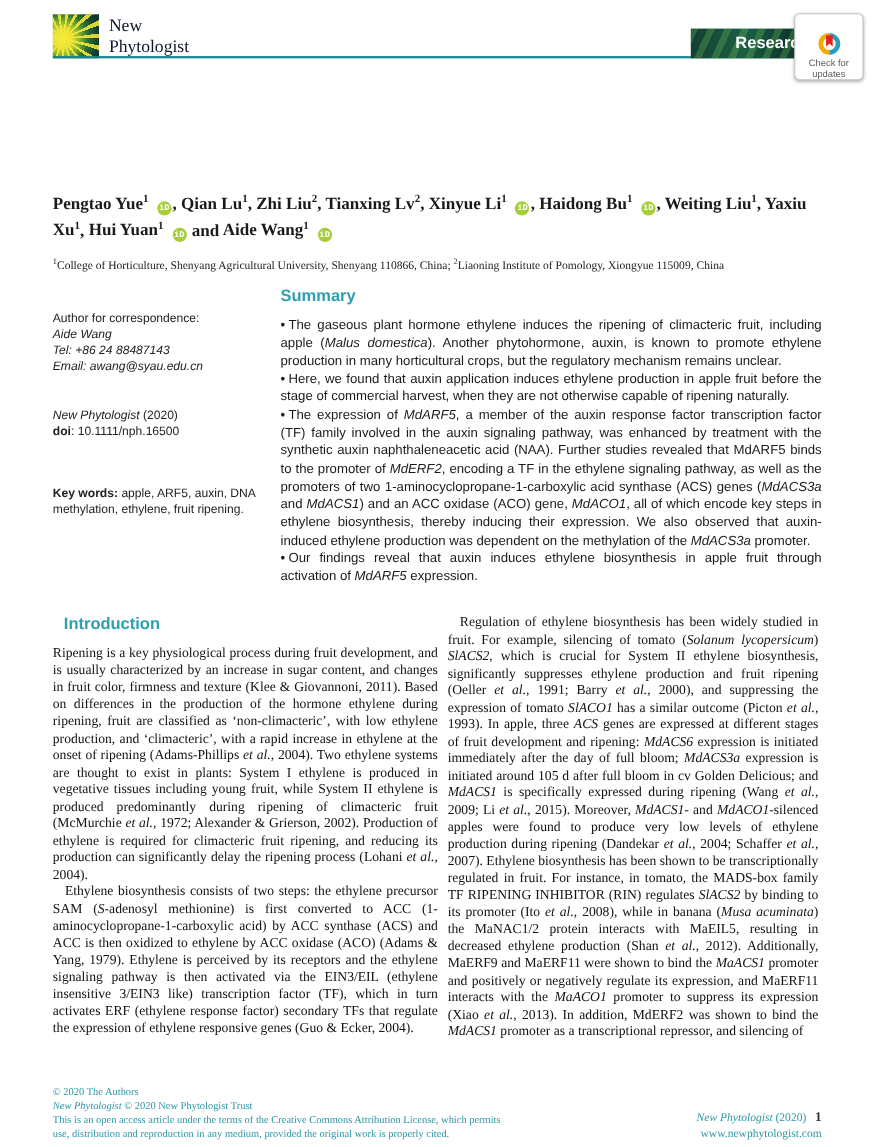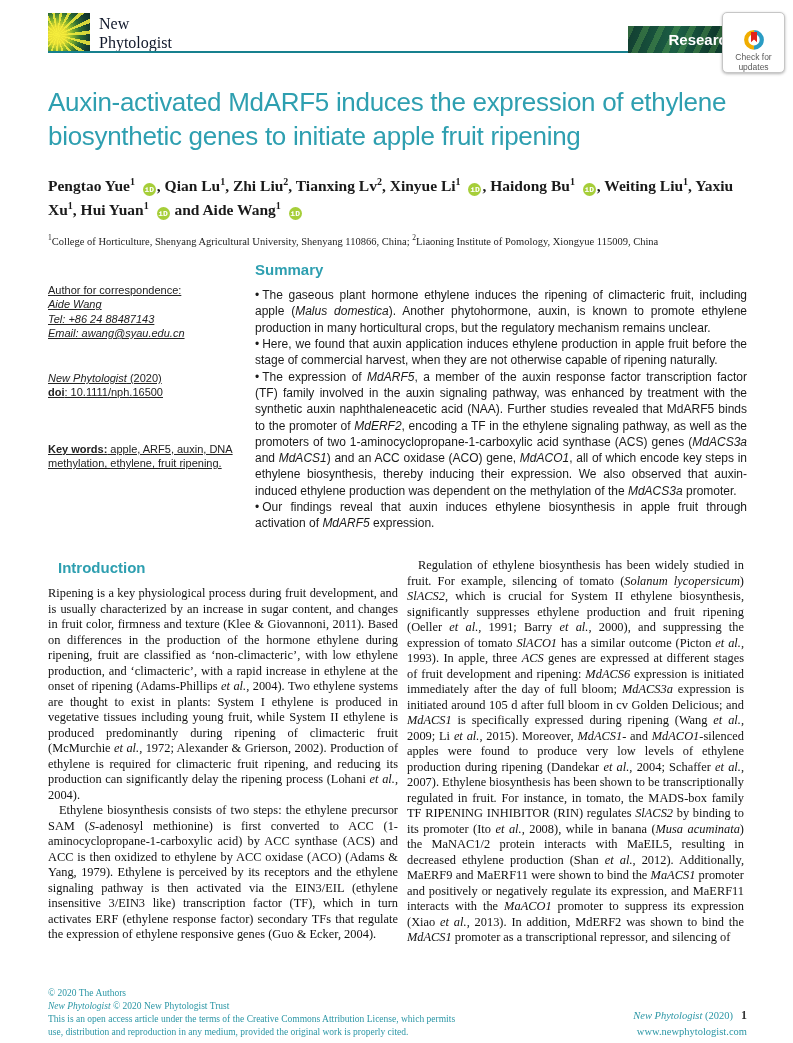--- a/index.html
+++ b/index.html
@@ -53,21 +53,21 @@
     background:#a6ce39; color:#fff; border-radius:50%;
     font-family:Liberation Mono, monospace; font-size:8px; font-weight:bold;
     line-height:13px; text-align:center; vertical-align:-1px; cursor:pointer;
   }
   .affil { position:absolute; left:48px; top:233px; width:706px; font-size:10.5px; color:#222; }
   .affil sup { font-size:7.5px; }
 
   
   .sidebar {
     position:absolute; left:48px; top:283px; width:196px;
-    font-family:"Liberation Sans", sans-serif; font-size:11px; line-height:1.3; color:#222;text-decoration:underline;
+    font-family:"Liberation Sans", sans-serif; font-size:11px; line-height:1.3; color:#222;
   }
   .sidebar .group-dates { margin-top:9px; }
   .sidebar .group-cite { margin-top:31px; }
   .sidebar .group-keywords { margin-top:42px; }
   .sidebar b { font-weight:bold; }
 
   
   .summary-block { position:absolute; left:255px; top:261px; width:492px; }
   .summary-heading {
     font-family:"Liberation Sans", sans-serif; font-weight:bold; font-size:15px;
@@ -119,21 +119,20 @@
     <div class="check-badge">
       <svg width="28" height="28" viewBox="0 0 36 36">
         <circle cx="18" cy="18" r="13" fill="none" stroke="#f0ad00" stroke-width="7" stroke-dasharray="40.8 40.8" stroke-dashoffset="-20.4" transform="rotate(0 18 18)"></circle>
         <circle cx="18" cy="18" r="13" fill="none" stroke="#2a9cc4" stroke-width="7" stroke-dasharray="40.8 40.8" stroke-dashoffset="20.4"></circle>
         <path d="M13 5 h10 v17 l-5 -4.5 l-5 4.5 z" fill="#e2231a"></path>
       </svg>
       <div class="cb-text">Check for<br>updates</div>
     </div>
   </div>
 
-  <h1 class="title">Auxin-activated MdARF5 induces the expression of ethylene<br>biosynthetic genes to initiate apple fruit ripening</h1>
   <div class="authors"><span><span>Pengtao Yue</span><sup>1</sup> <span class="orcid">iD</span></span>, <span><span>Qian Lu</span><sup>1</sup></span>, <span><span>Zhi Liu</span><sup>2</sup></span>, <span><span>Tianxing Lv</span><sup>2</sup></span>, <span><span>Xinyue Li</span><sup>1</sup> <span class="orcid">iD</span></span>, <span><span>Haidong Bu</span><sup>1</sup> <span class="orcid">iD</span></span>, <span><span>Weiting Liu</span><sup>1</sup></span>, <span><span>Yaxiu Xu</span><sup>1</sup></span>, <span><span>Hui Yuan</span><sup>1</sup> <span class="orcid">iD</span></span> and <span><span>Aide Wang</span><sup>1</sup> <span class="orcid">iD</span></span></div>
   <div class="affil"><sup>1</sup>College of Horticulture, Shenyang Agricultural University, Shenyang 110866, China; <sup>2</sup>Liaoning Institute of Pomology, Xiongyue 115009, China</div>
 
   <div class="sidebar">
     <div class="group-corr">
         <div>Author for correspondence:</div>
         <div><i>Aide Wang</i></div>
         <div><i>Tel: +86 24 88487143</i></div>
         <div><i>Email: awang@syau.edu.cn</i></div>
       </div>

